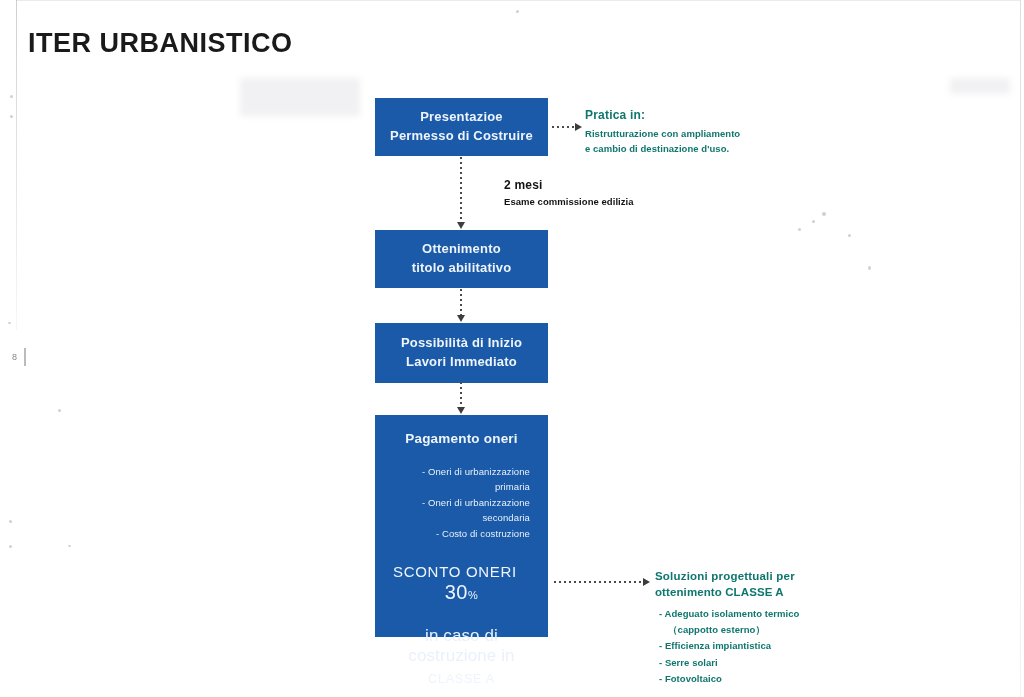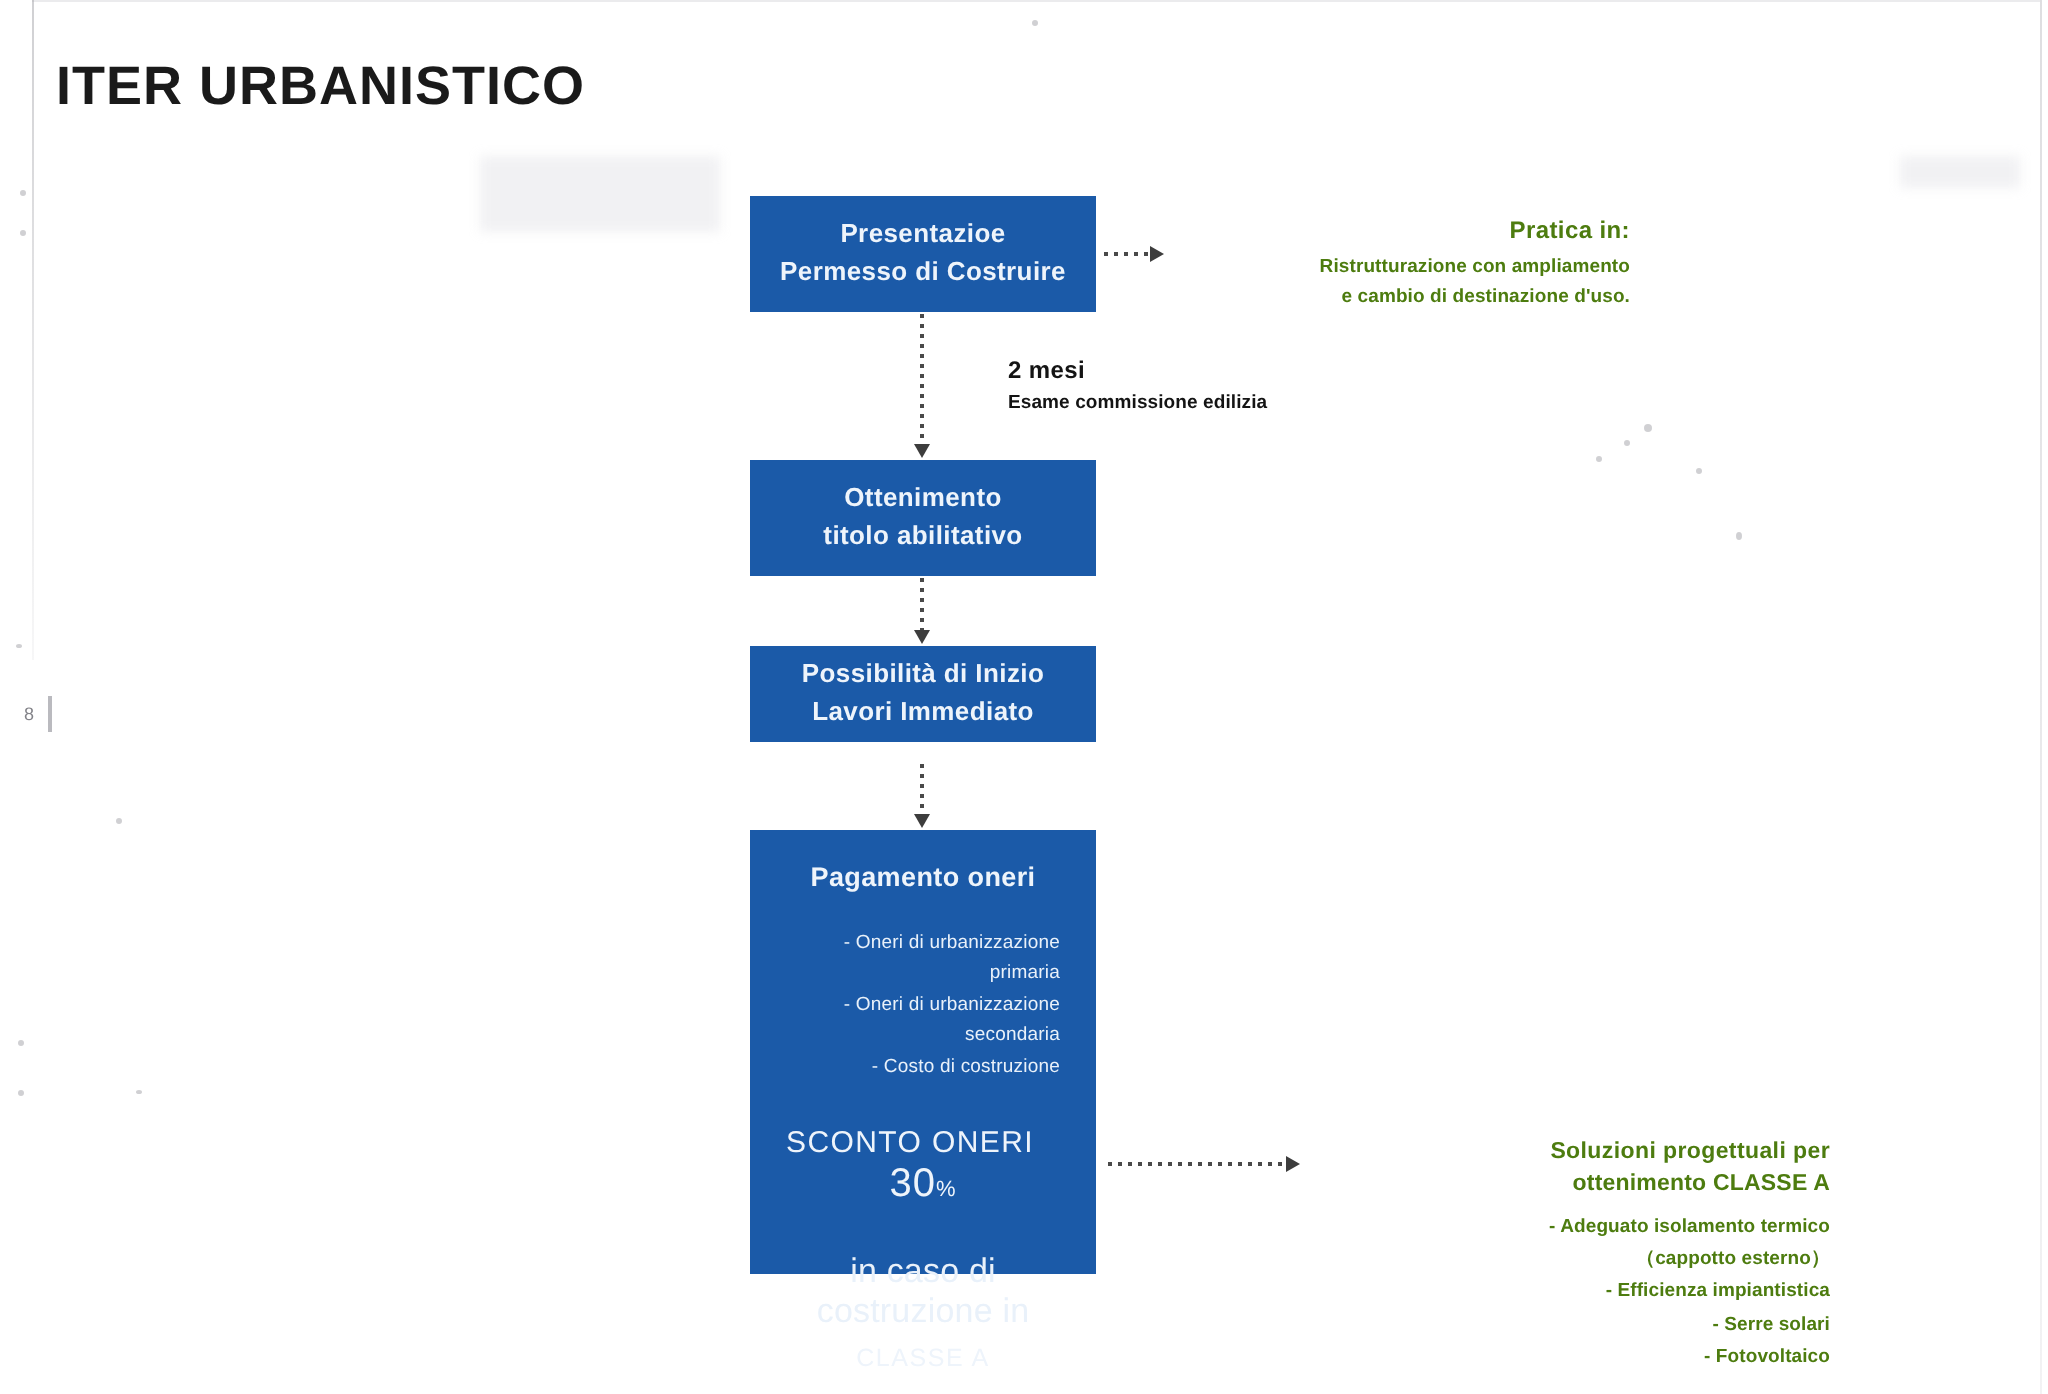--- a/index.html
+++ b/index.html
@@ -92,21 +92,21 @@
   .flow-box .box-line {
     font-size: 13px;
     font-weight: bold;
     line-height: 1.45;
     color: #eef4fb;
     letter-spacing: 0.2px;
   }
 
   #box-presentazione { top: 98px;  height: 58px; }
   #box-ottenimento   { top: 230px; height: 58px; justify-content: center; }
-  #box-possibilita   { top: 323px; height: 48px; }
+  #box-possibilita   { top: 323px; height: 60px; }
 
   
   #box-pagamento {
     top: 415px;
     height: 222px;
     display: block;
     padding: 16px 18px 14px 18px;
   }
   #box-pagamento .section-title {
     font-size: 13.5px;
@@ -209,22 +209,21 @@
     border-top: 4px solid transparent;
     border-bottom: 4px solid transparent;
     border-left: 7px solid #3d3d3d;
   }
   #conn-pratica   { left: 552px; top: 126px; width: 30px; }
   #conn-soluzioni { left: 554px; top: 581px; width: 96px; }
 
   
   .annotation {
     position: absolute;
-    color: #4d7c0f;
-    text-align: right;
+    color: #0f766e;
   }
   #ann-pratica { left: 585px; top: 108px; width: 230px; }
   #ann-pratica .ann-title {
     font-size: 12px;
     font-weight: bold;
     letter-spacing: 0.2px;
     margin-bottom: 4px;
   }
   #ann-pratica .ann-line {
     font-size: 9.5px;

